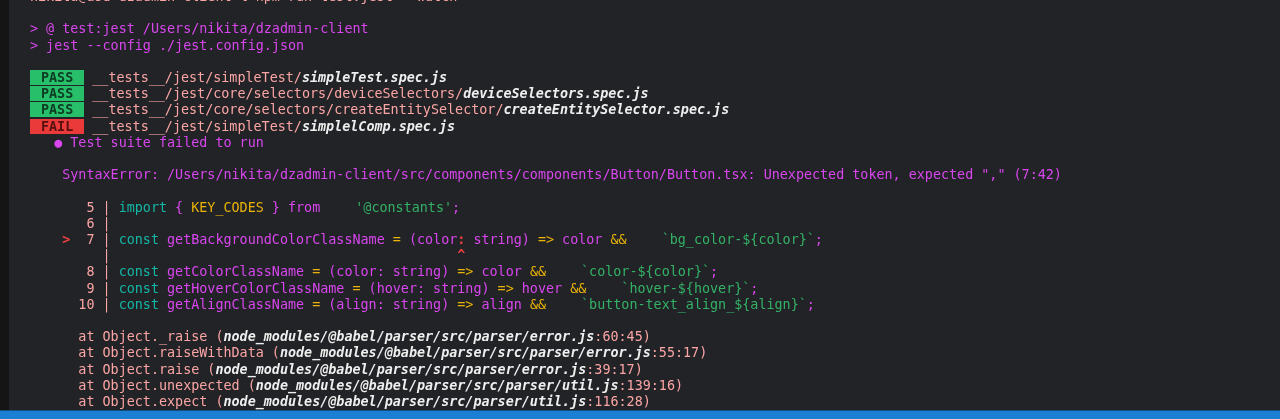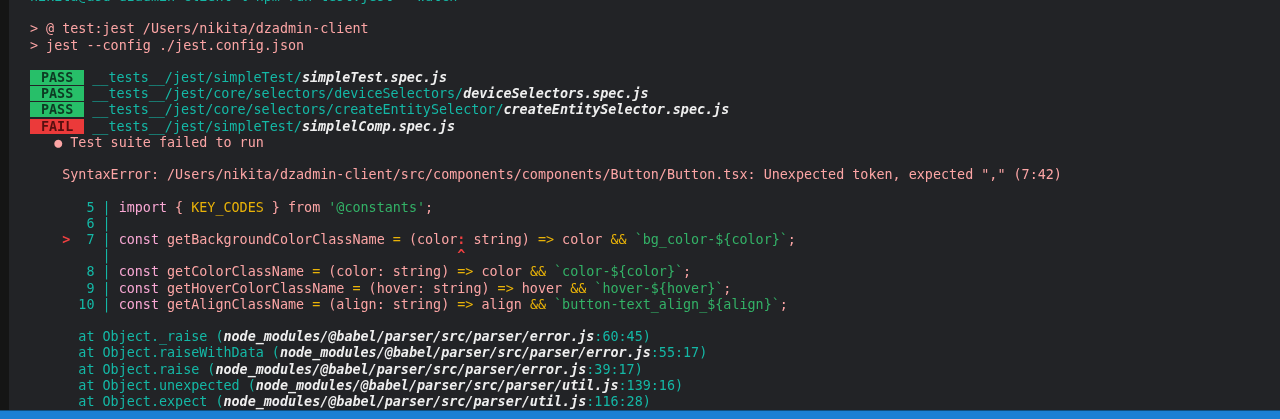--- a/index.html
+++ b/index.html
@@ -16,25 +16,25 @@
   }
   .terminal{
     position:absolute;left:9px;top:-11px;right:0;
     padding-left:21px;
     font-size:13.4px;
     line-height:16.2px;
     color:#c9c9c9;
     white-space:pre;
   }
   .line{min-height:16.2px;white-space:pre;}
-  .tok-fg{color:#fca5a5;}
-  .tok-dim{color:#14b8a6;}
-  .tok-cyan{color:#f9a8d4;}
+  .tok-fg{color:#d946ef;}
+  .tok-dim{color:#fca5a5;}
+  .tok-cyan{color:#14b8a6;}
   .tok-yellow{color:#eab308;}
-  .tok-green{color:#33b267;}
+  .tok-green{color:#33b267;margin-left:27px;}
   .tok-red{color:#ef4040;font-weight:bold;}
   .tok-boldwhite{color:#efefef;font-weight:bold;font-style:italic;}
   .tok-badge-pass{background:#27bf69;color:#0d3b23;font-weight:bold;padding:0 11px;}
   .tok-badge-fail{background:#eb3a3a;color:#570f0f;font-weight:bold;padding:0 11px;margin-top:38px;}
   .status-bar{
     position:absolute;left:0;right:0;bottom:0;height:8px;
     border-top:1px solid #11507f;
     background:#1b80d4;
   }
 </style>

